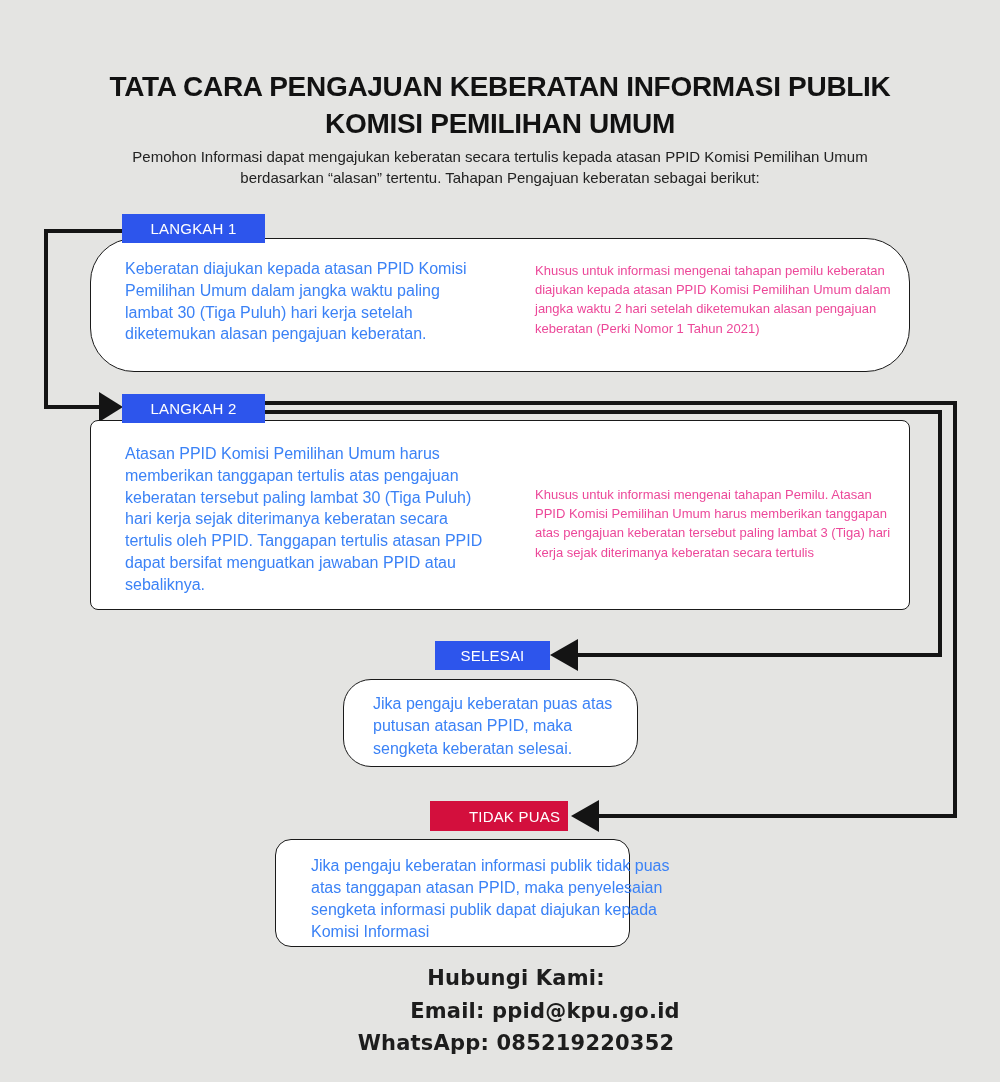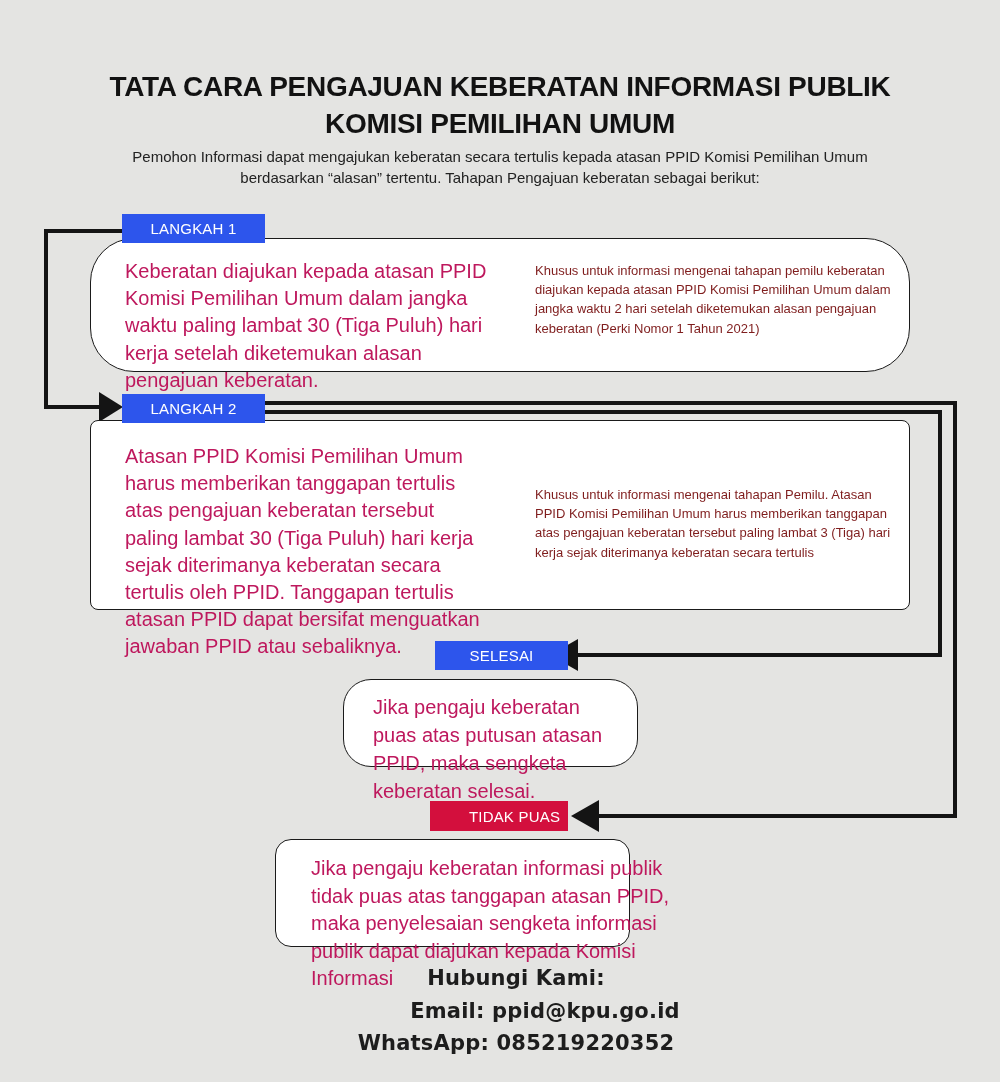--- a/index.html
+++ b/index.html
@@ -21,32 +21,32 @@
   }
   
   .badge {
     position:absolute; z-index:6; display:flex; align-items:center; justify-content:center;
     color:#ffffff; font-size:15px; letter-spacing:0.2px;
   }
   .badge.blue { background:#2d55ec; }
   .badge.red  { background:#d30f3d;padding-left:31px; }
   .badge-l1 { left:122px; top:214px; width:143px; height:29px; }
   .badge-l2 { left:122px; top:394px; width:143px; height:29px; }
-  .badge-ok { left:435px; top:641px; width:133px; height:29px; }
+  .badge-ok { left:435px; top:641px; width:115px; height:29px; }
   .badge-no { left:430px; top:801px; width:138px; height:30px; }
   
   .card {
     position:absolute; background:#ffffff; border:1.5px solid #1a1a1a; z-index:3;
   }
   .card1 { left:90px;  top:238px; width:820px; height:134px; border-radius:44px; }
   .card2 { left:90px;  top:420px; width:820px; height:190px; border-radius:8px; }
   .card-ok { left:343px; top:679px; width:295px; height:88px;  border-radius:28px; }
   .card-no { left:275px; top:839px; width:355px; height:108px; border-radius:16px; }
-  .main-text { position:absolute; font-size:20px; line-height:1.36; color:#be185d; }
-  .side-note { position:absolute; font-size:13px; line-height:1.48; color:#7f1d1d; }
+  .main-text { position:absolute; font-size:16px; line-height:1.36; color:#3b82f6; }
+  .side-note { position:absolute; font-size:13px; line-height:1.48; color:#ec4899; }
   .card1 .main-text { left:34px; top:19px;  width:365px; }
   .card1 .side-note { left:444px; top:22px; width:356px; }
   .card2 .main-text { left:34px; top:22px;  width:368px; }
   .card2 .side-note { left:444px; top:64px; width:362px; }
   .card-ok .main-text { left:29px; top:13px; width:245px; line-height:1.4; }
   .card-no .main-text { left:35px; top:15px; width:385px; line-height:1.38; }
   
   .line { position:absolute; background:#141414; z-index:1; }
   .arr  { position:absolute; width:0; height:0; z-index:2; }
   .arr-right { border-top:15px solid transparent; border-bottom:15px solid transparent; border-left:24px solid #141414; }

